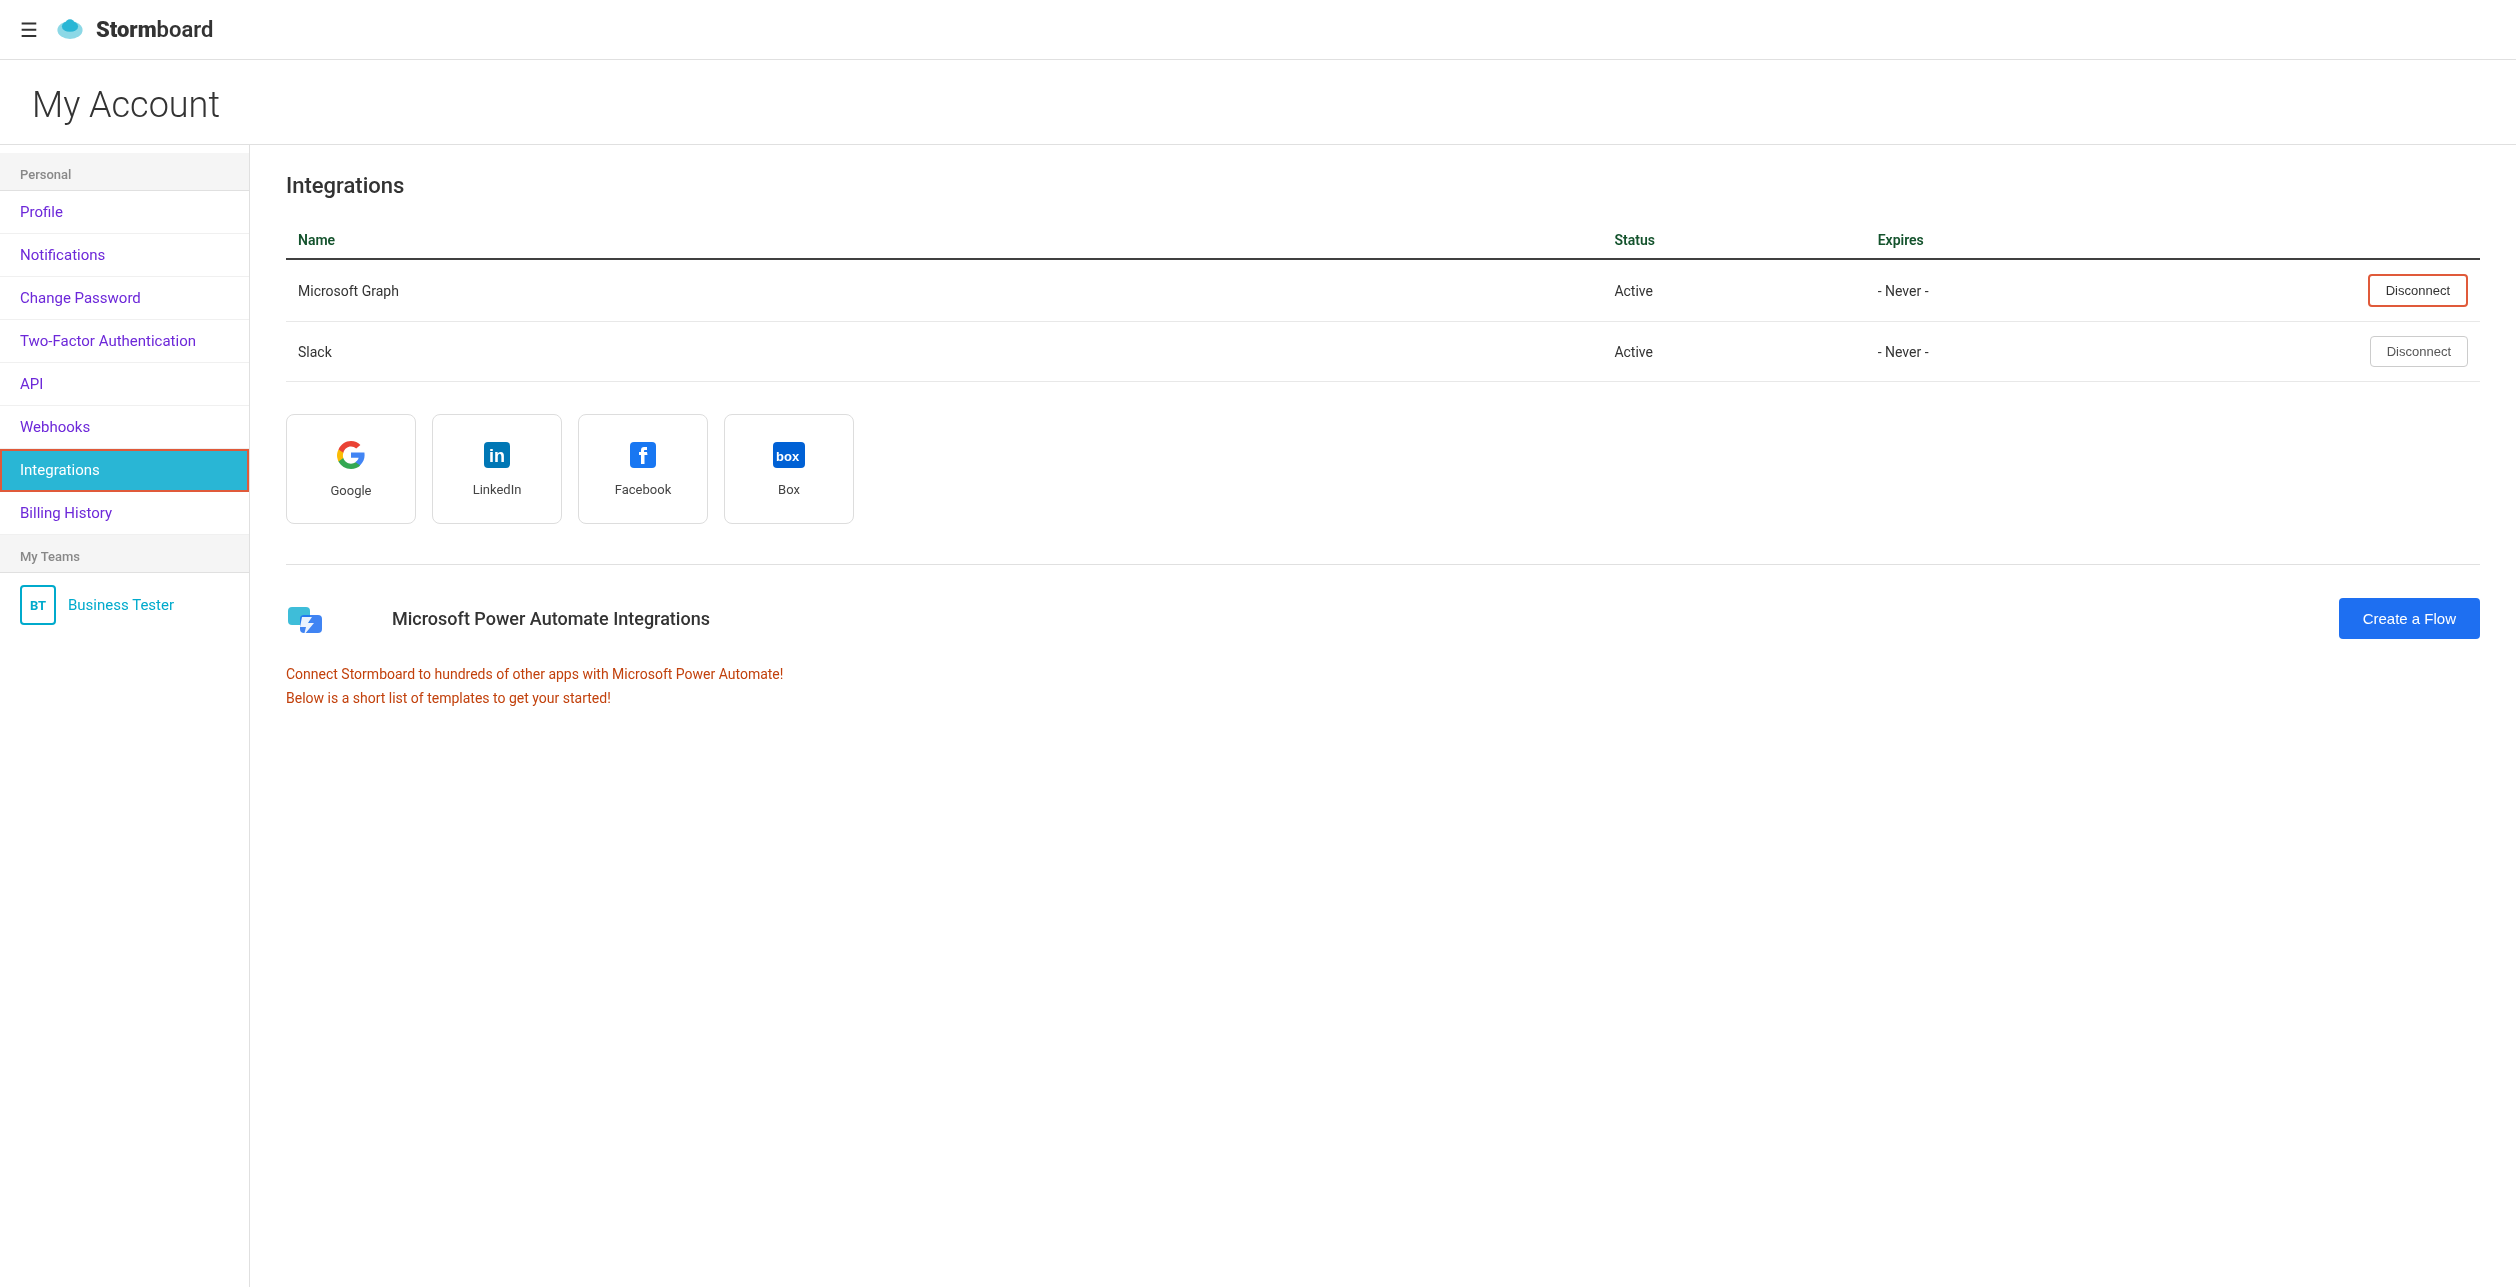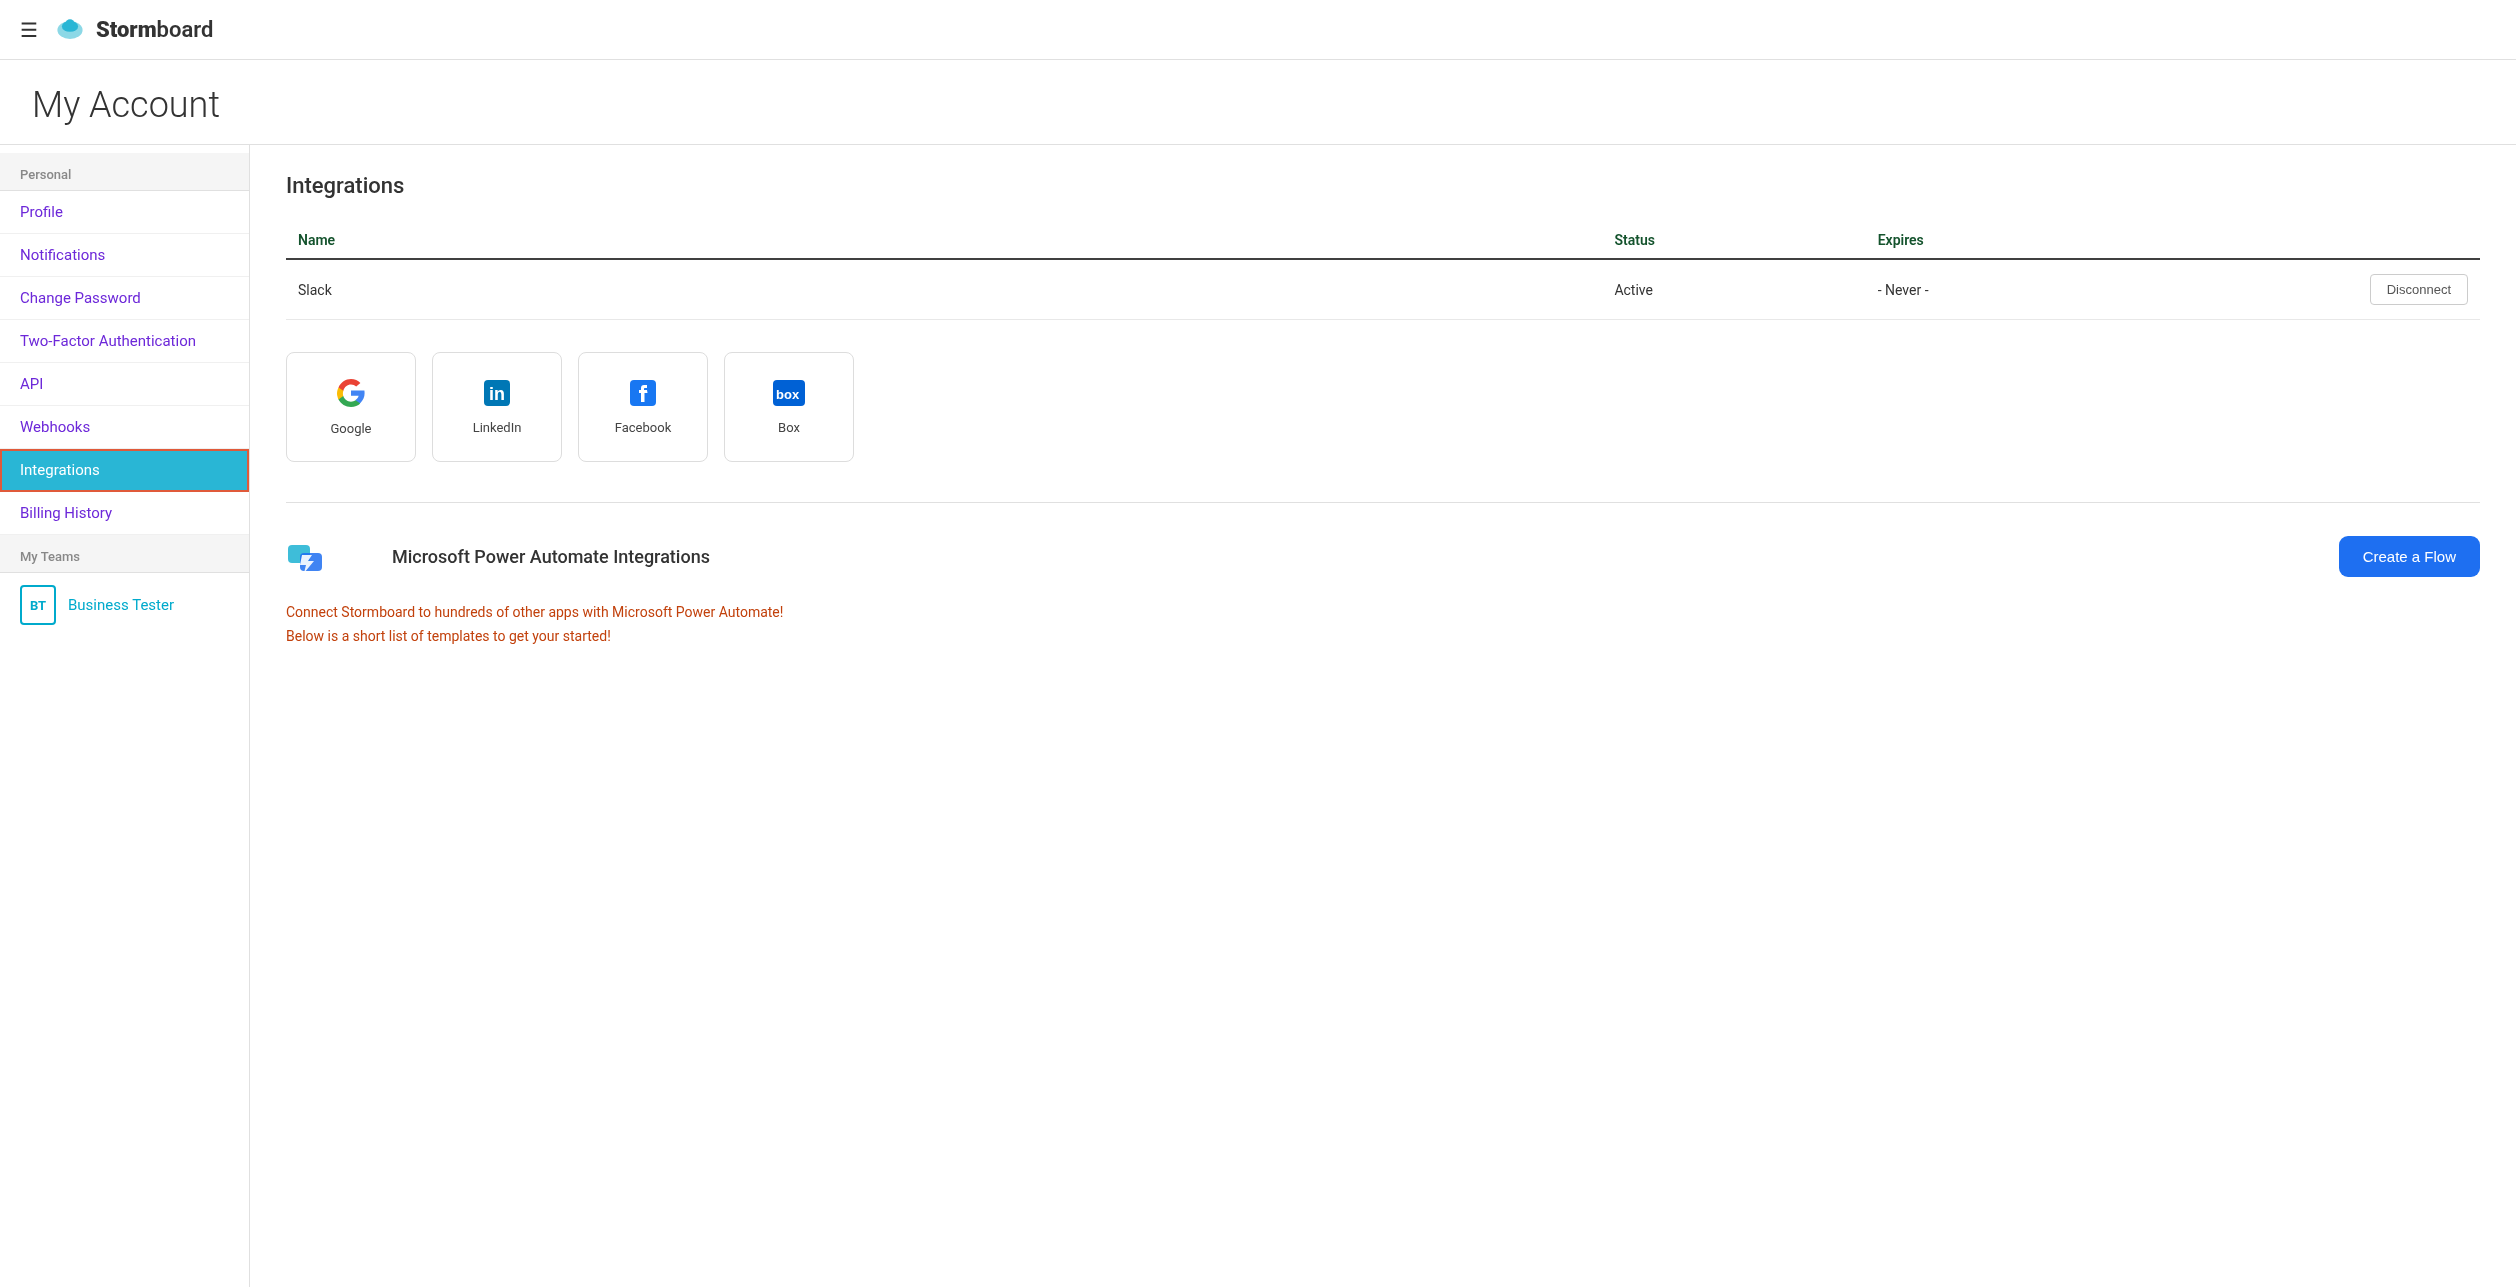--- a/index.html
+++ b/index.html
@@ -203,21 +203,21 @@
       font-size: 18px;
       font-weight: 500;
       color: #333;
       margin-left: 40px;
     }
     .btn-create-flow {
       padding: 12px 24px;
       background: #1e6ff1;
       color: #fff;
       border: none;
-      border-radius: 9px;
+      border-radius: 4px;
       font-size: 15px;
       font-weight: 500;
       cursor: pointer;
     }
 
     .pa-description {
       font-size: 14px;
       color: #c2410c;
       line-height: 1.7;
     }
@@ -271,20 +271,28 @@
       <thead>
         <tr>
           <th class="th-name">Name</th>
           <th class="th-status">Status</th>
           <th class="th-expires">Expires</th>
           <th class="th-action"></th>
         </tr>
       </thead>
       <tbody>
         <tr>
+          <td>Microsoft Graph</td>
+          <td>Active</td>
+          <td>- Never -</td>
+          <td style="text-align:right;">
+            <button class="btn-disconnect highlighted">Disconnect</button>
+          </td>
+        </tr>
+        <tr>
           <td>Slack</td>
           <td>Active</td>
           <td>- Never -</td>
           <td style="text-align:right;">
             <button class="btn-disconnect">Disconnect</button>
           </td>
         </tr>
       </tbody>
     </table>
 

